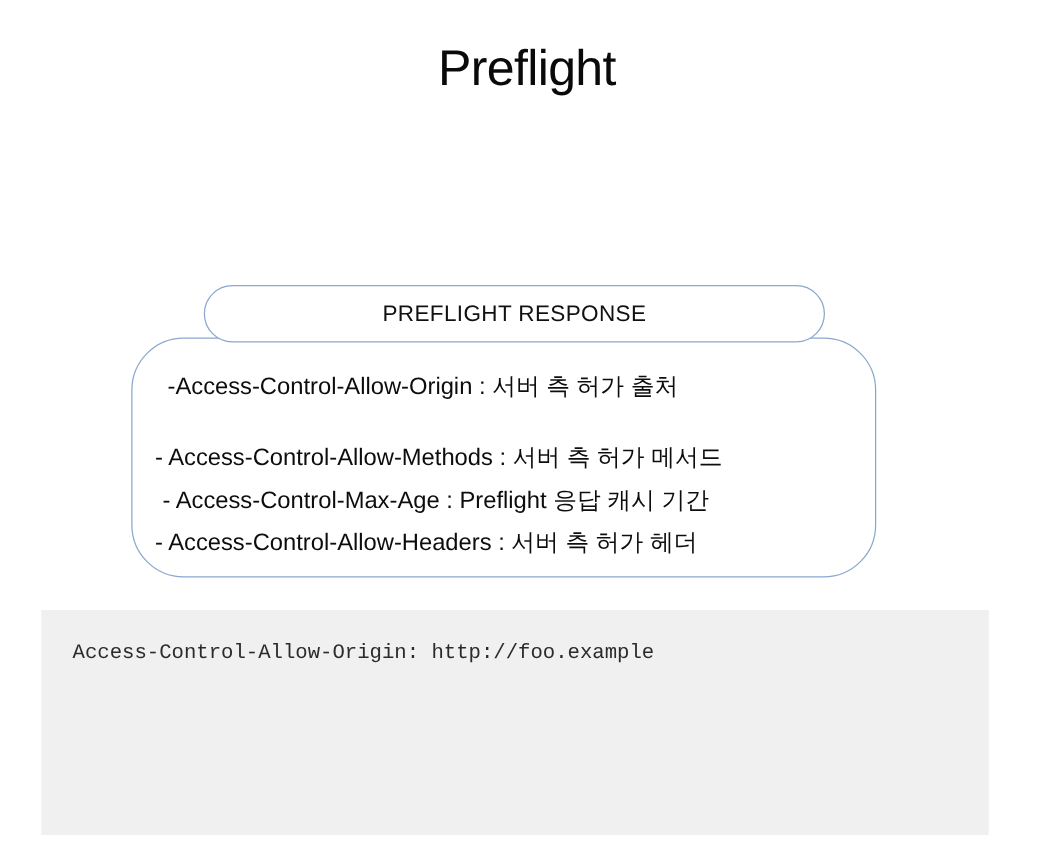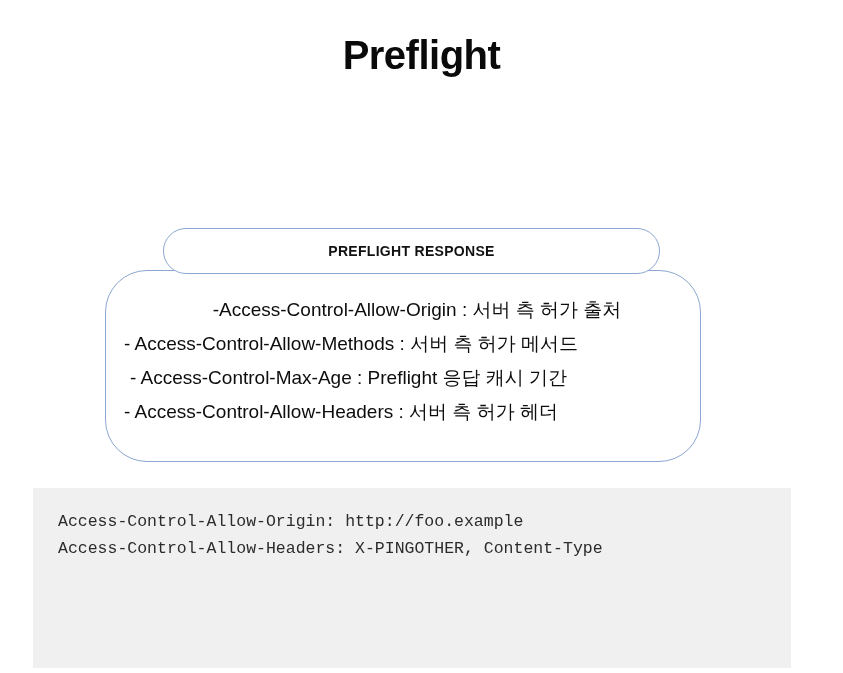--- a/index.html
+++ b/index.html
@@ -18,21 +18,21 @@
   }
 
   
   #slide-title {
     position: absolute;
     left: 0;
     top: 33px;
     width: 843px;
     text-align: center;
     font-size: 40px;
-    font-weight: bold;
+    font-weight: normal;
     letter-spacing: -0.5px;
     color: #0a0a0a;
     line-height: 1.1;
   }
 
   
   #preflight-callout {
     position: absolute;
     left: 0;
     top: 0;
@@ -51,22 +51,22 @@
     box-sizing: border-box;
     border: 1.4px solid #8ba7cf;
     border-radius: 23px;
     background: #ffffff;
     display: flex;
     align-items: center;
     justify-content: center;
     z-index: 3;
   }
   #response-header-label {
-    font-size: 14px;
-    font-weight: 700;
+    font-size: 18px;
+    font-weight: 400;
     letter-spacing: 0.3px;
     color: #111111;
   }
 
   #response-body-box {
     position: absolute;
     left: 105px;
     top: 270px;
     width: 596px;
     height: 192px;
@@ -89,22 +89,22 @@
     z-index: 2;
   }
 
   .response-line {
     font-size: 19px;
     line-height: 34px;
     color: #0d0d0d;
     white-space: nowrap;
     font-weight: 400;
   }
-  .response-line.indent-a { padding-left: 28px; text-align: center; }
-  .response-line.indent-b { padding-left: 18px; }
+  .response-line.indent-a { padding-left: 28px; }
+  .response-line.indent-b { padding-left: 18px; margin-top: 23px; }
   .response-line.indent-c { padding-left: 18px; }
   .response-line.indent-d { padding-left: 24px; }
 
   
   #code-block {
     position: absolute;
     left: 33px;
     top: 488px;
     width: 758px;
     height: 180px;
@@ -138,14 +138,13 @@
   <div id="header-body-seam"></div>
 
   <div id="response-header-box">
     <span id="response-header-label">PREFLIGHT RESPONSE</span>
   </div>
 
 </div>
 
 <div id="code-block">
   <div class="code-line">Access-Control-Allow-Origin: http://foo.example</div>
-  <div class="code-line">Access-Control-Allow-Headers: X-PINGOTHER, Content-Type</div>
 </div>
 
 </body></html>

